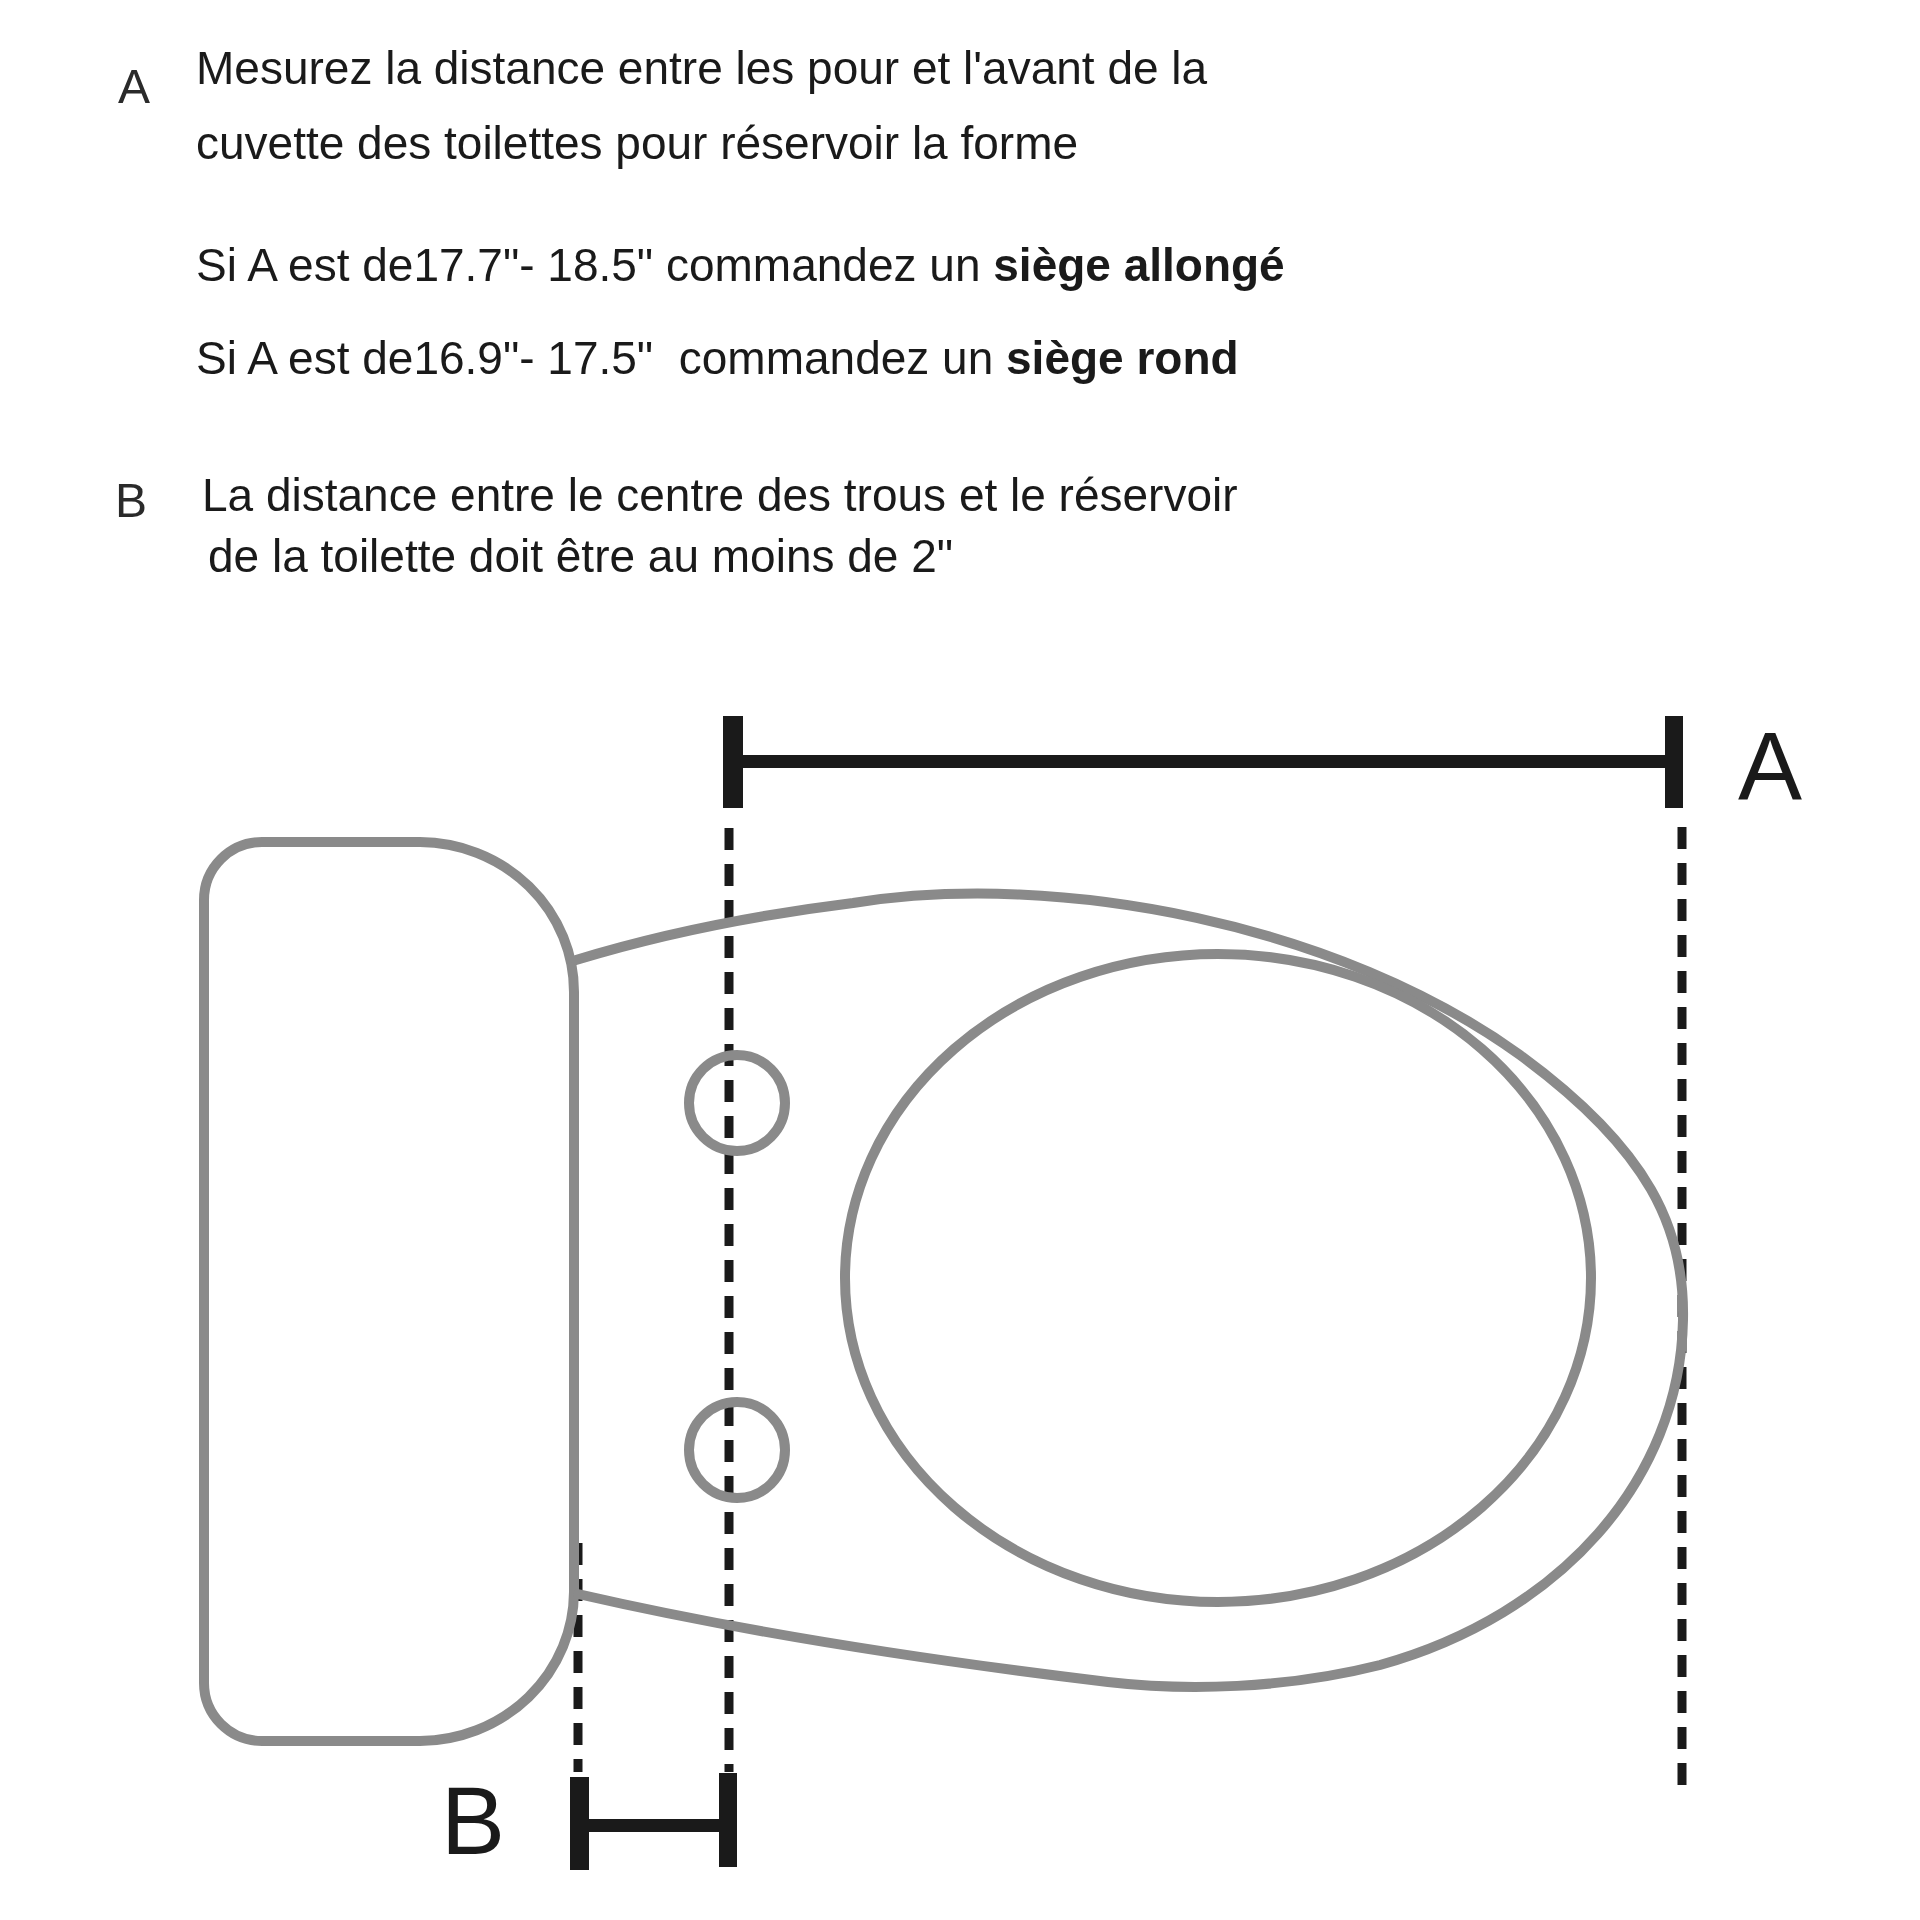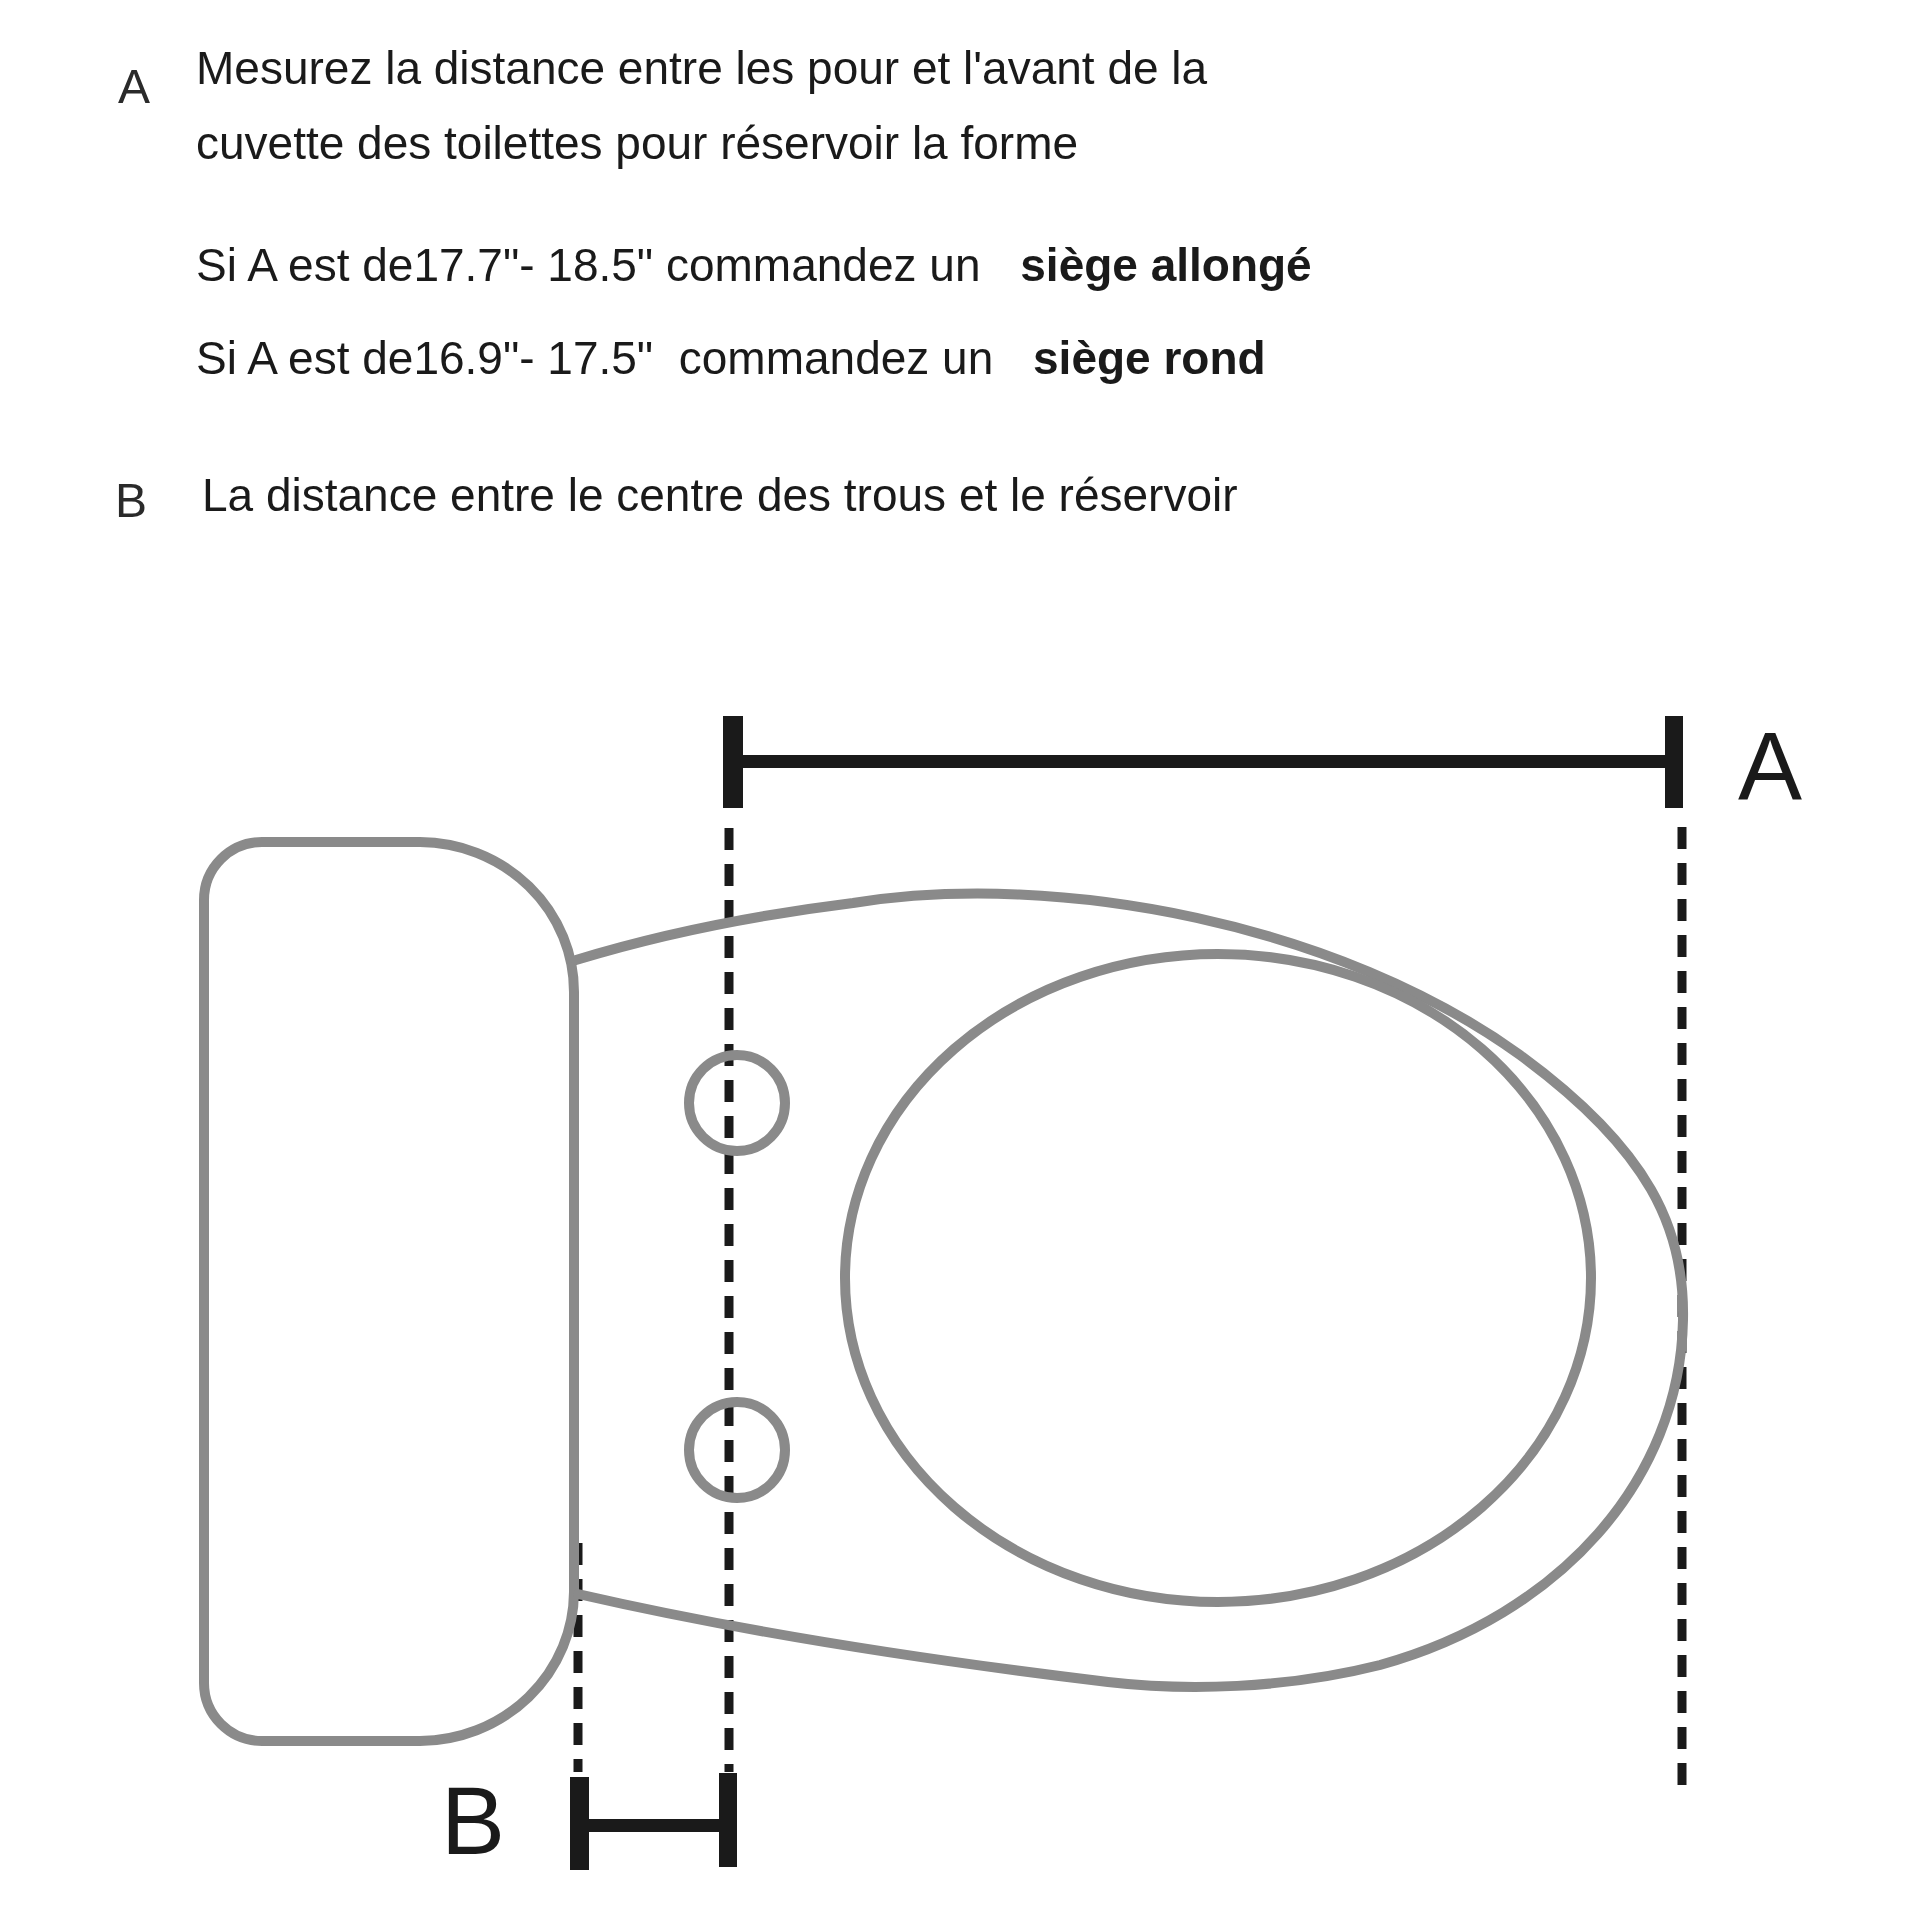--- a/index.html
+++ b/index.html
@@ -13,21 +13,21 @@
   }
   .txt{
     position:absolute;
     white-space:pre;
     line-height:1;
     color:#1a1a1a;
     letter-spacing:0;
   }
   .body-line{font-size:46px;}
   .sec-label{font-size:48px;color:#2a2a2a;}
-  .bold{font-weight:700;margin-left:27px;}
+  .bold{font-weight:700;}
   .diag-label{font-size:96px;}
   svg{position:absolute;left:0;top:0;}
 </style>
 </head>
 <body>
 
 <div class="page">
 
   <div class="txt sec-label" style="left:118px;top:63px;">A</div>
 
@@ -36,20 +36,21 @@
   <div class="txt body-line" style="left:196px;top:120px;">cuvette des toilettes pour réservoir la forme</div>
 
   <div class="txt body-line" style="left:196px;top:242px;"><span>Si A est de17.7"- 18.5" commandez un </span><span class="bold">siège allongé</span></div>
 
   <div class="txt body-line" style="left:196px;top:335px;"><span>Si A est de16.9"- 17.5"  commandez un </span><span class="bold">siège rond</span></div>
 
   <div class="txt sec-label" style="left:115px;top:477px;">B</div>
 
   <div class="txt body-line" style="left:202px;top:472px;">La distance entre le centre des trous et le réservoir</div>
 
+  <div class="txt body-line" style="left:208px;top:533px;">de la toilette doit être au moins de 2"</div>
 
   <svg width="1920" height="1920" viewBox="0 0 1920 1920">
 
     <path d="M 729,828 V 1772" fill="none" stroke-width="9" stroke-dasharray="22 14" stroke="#1a1a1a"></path>
     <path d="M 1682,827 V 1788" fill="none" stroke-width="9" stroke-dasharray="22 14" stroke="#1a1a1a"></path>
     <path d="M 578,1543 V 1772" fill="none" stroke-width="9" stroke-dasharray="22 14" stroke="#1a1a1a"></path>
 
     <path d="M 262,842 L 420,842 A 155 150 0 0 1 574,992 L 574,1592
              A 155 150 0 0 1 420,1741 L 262,1741
              A 58 58 0 0 1 204,1683 L 204,900

